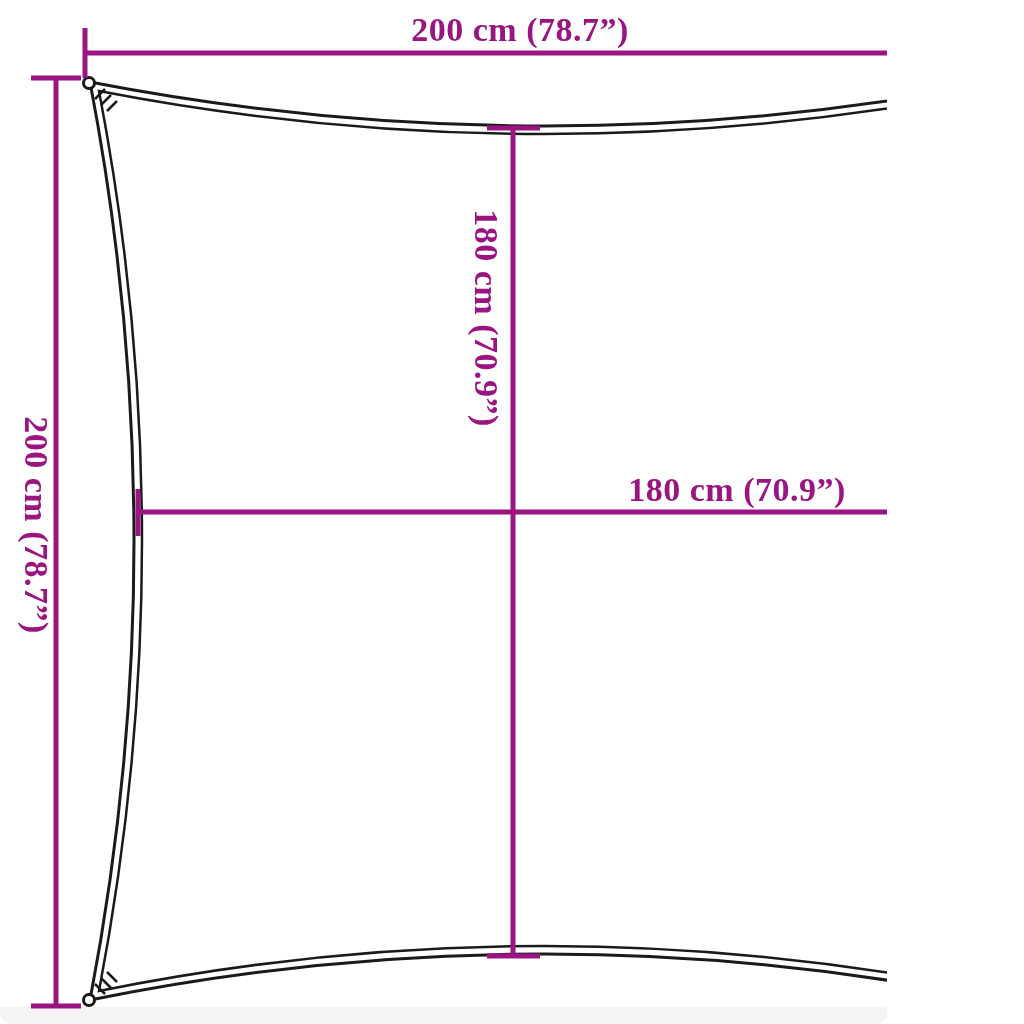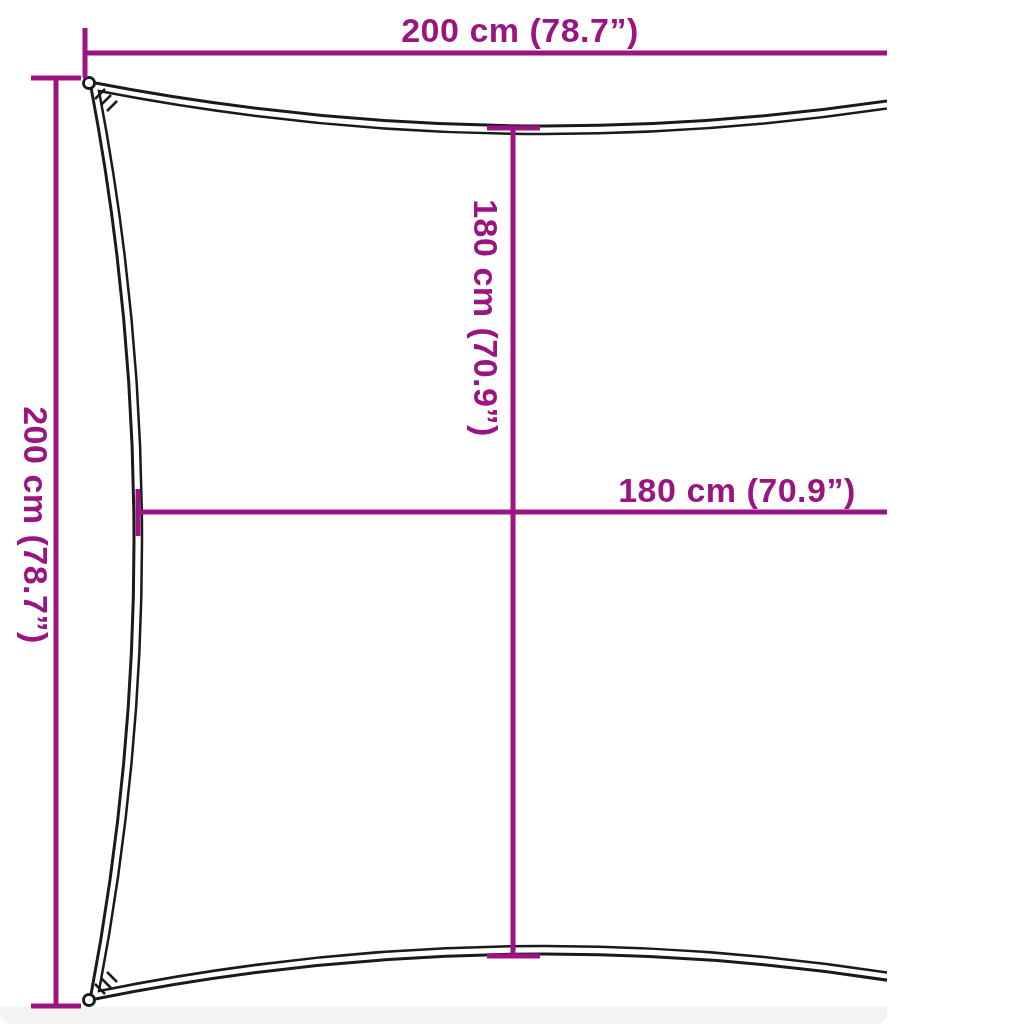--- a/index.html
+++ b/index.html
@@ -2,21 +2,21 @@
 <html><head>
 <meta charset="utf-8">
 <style>
   html, body { margin: 0; padding: 0; background: #ffffff; }
   #stage {
     position: relative;
     width: 887px;
     height: 1024px;
     overflow: hidden;
     background: #ffffff;
-    font-family: Liberation Sans, sans-serif;
+    font-family: Liberation Serif, serif;
     border-radius: 11px;
   }
   #bottom-strip {
     position: absolute;
     left: 0; bottom: 0;
     width: 1024px; height: 17px;
     background: #f4f4f4;
   }
   #drawing {
     position: absolute;

